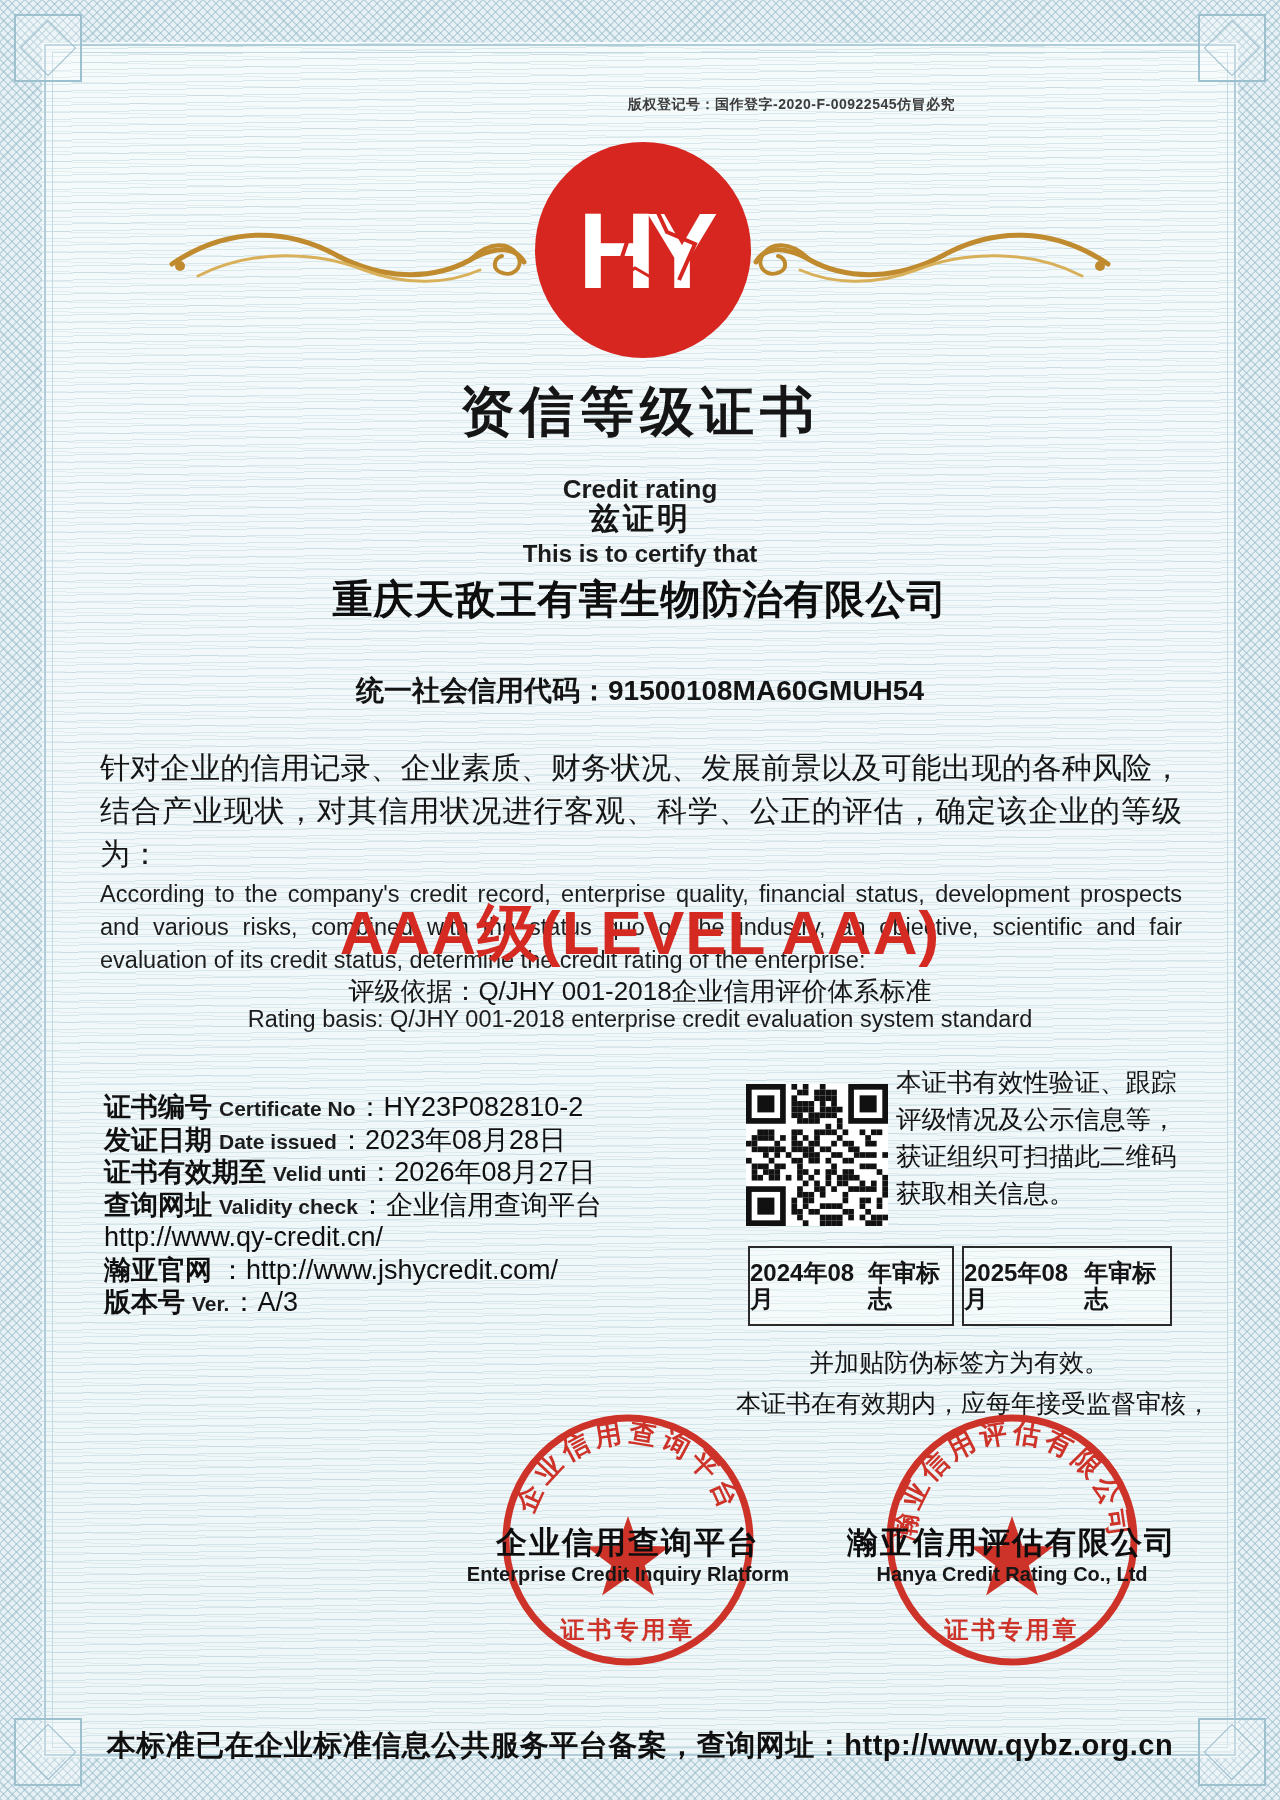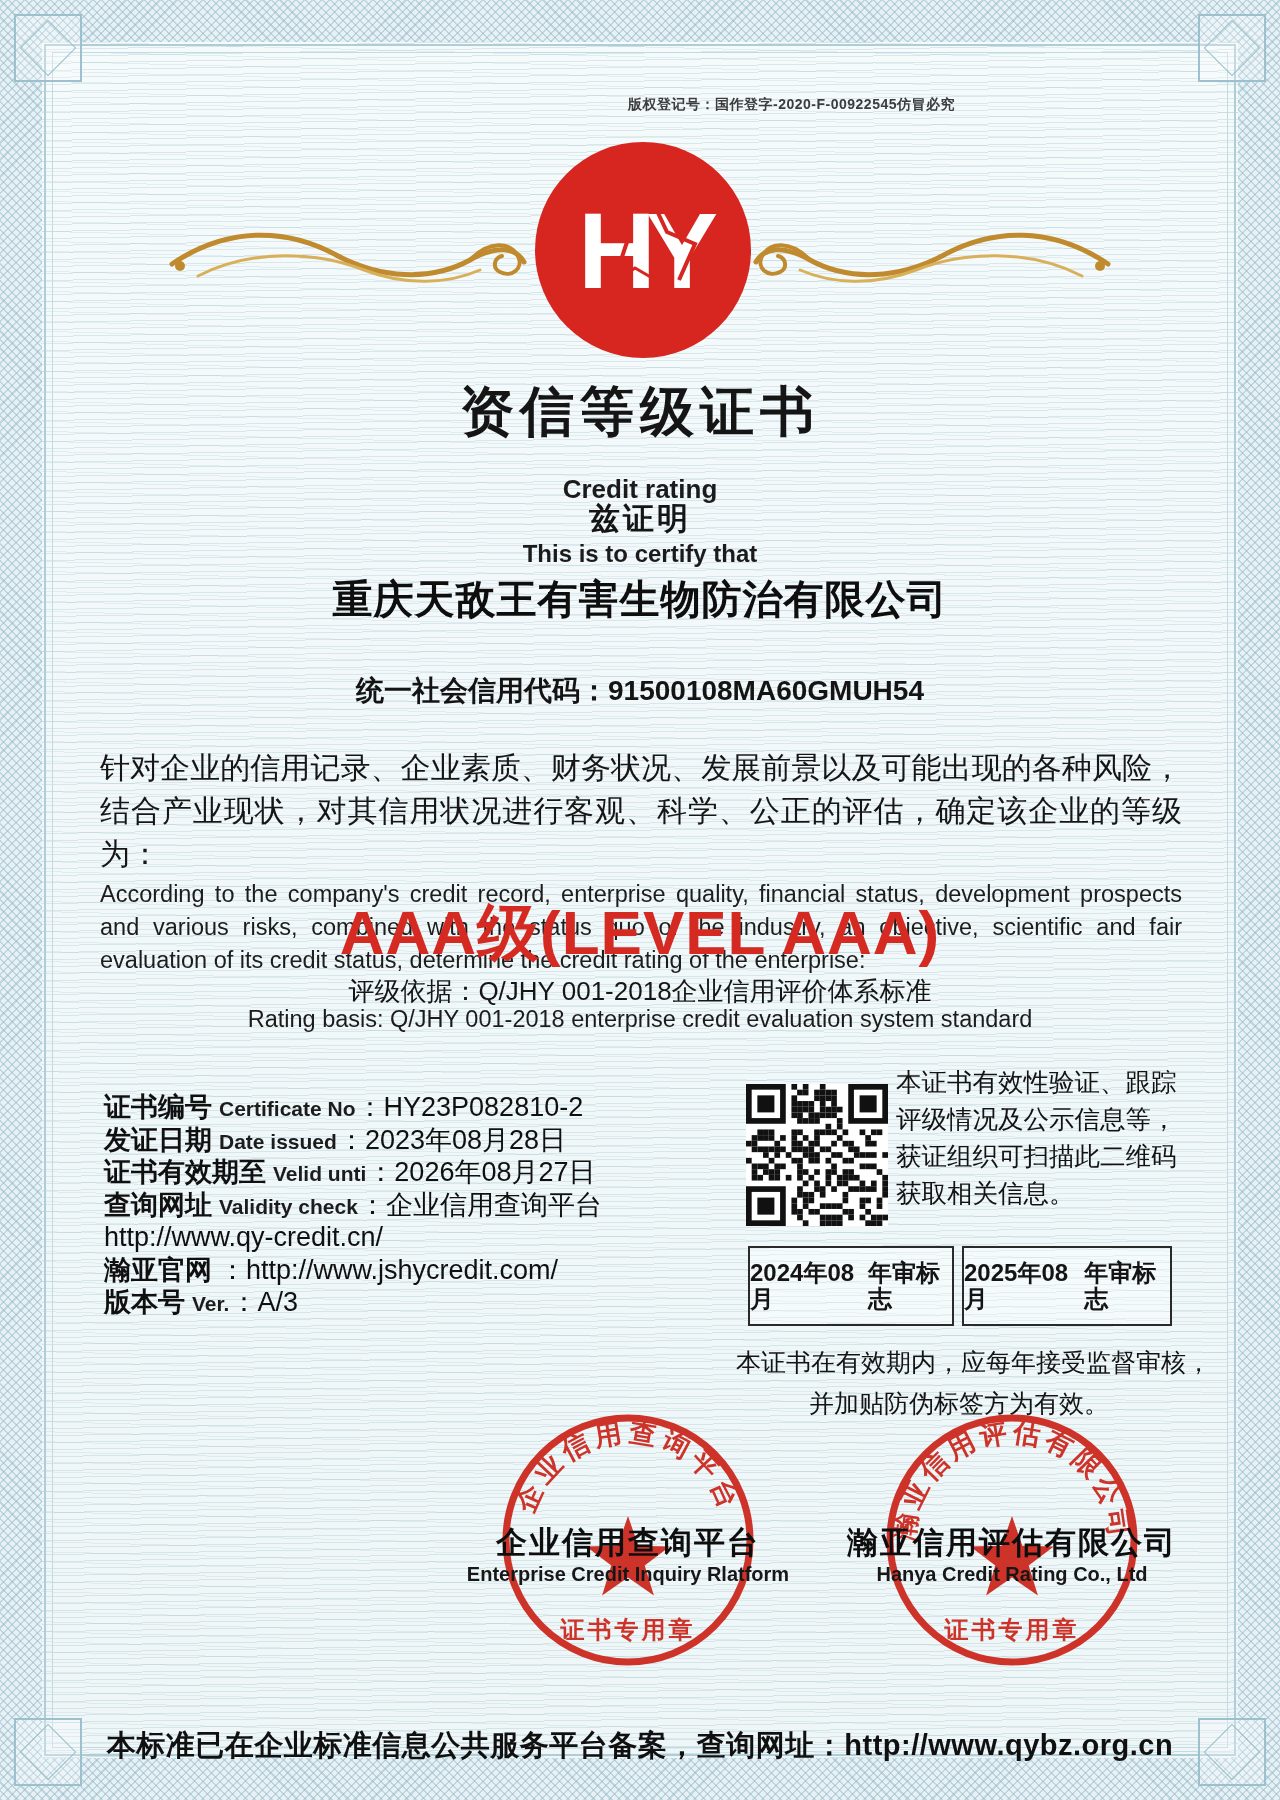--- a/index.html
+++ b/index.html
@@ -368,22 +368,22 @@
 
   <div class="abs mark-box mb-1">
     <div>2024年08月</div>
     <div>年审标志</div>
   </div>
   <div class="abs mark-box mb-2">
     <div>2025年08月</div>
     <div>年审标志</div>
   </div>
   <div class="abs annual-note">
+    <div>并加贴防伪标签方为有效。</div>
     <div>本证书在有效期内，应每年接受监督审核，</div>
-    <div>并加贴防伪标签方为有效。</div>
   </div>
 
   <svg class="abs seal seal-l" viewBox="0 0 260 260">
     <defs>
         <path id="arcL" d="M 32,130 A 98,98 0 0 1 228,130" fill="none"></path>
       </defs>
     <circle cx="130" cy="130" r="122" fill="none" stroke="#cc2318" stroke-width="7"></circle>
     <text font-size="27" font-weight="bold" fill="#cc2318" letter-spacing="5" font-family="Liberation Sans, DejaVu Sans, sans-serif">
       <textPath href="#arcL" startOffset="50%" text-anchor="middle">企业信用查询平台</textPath>
     </text>

